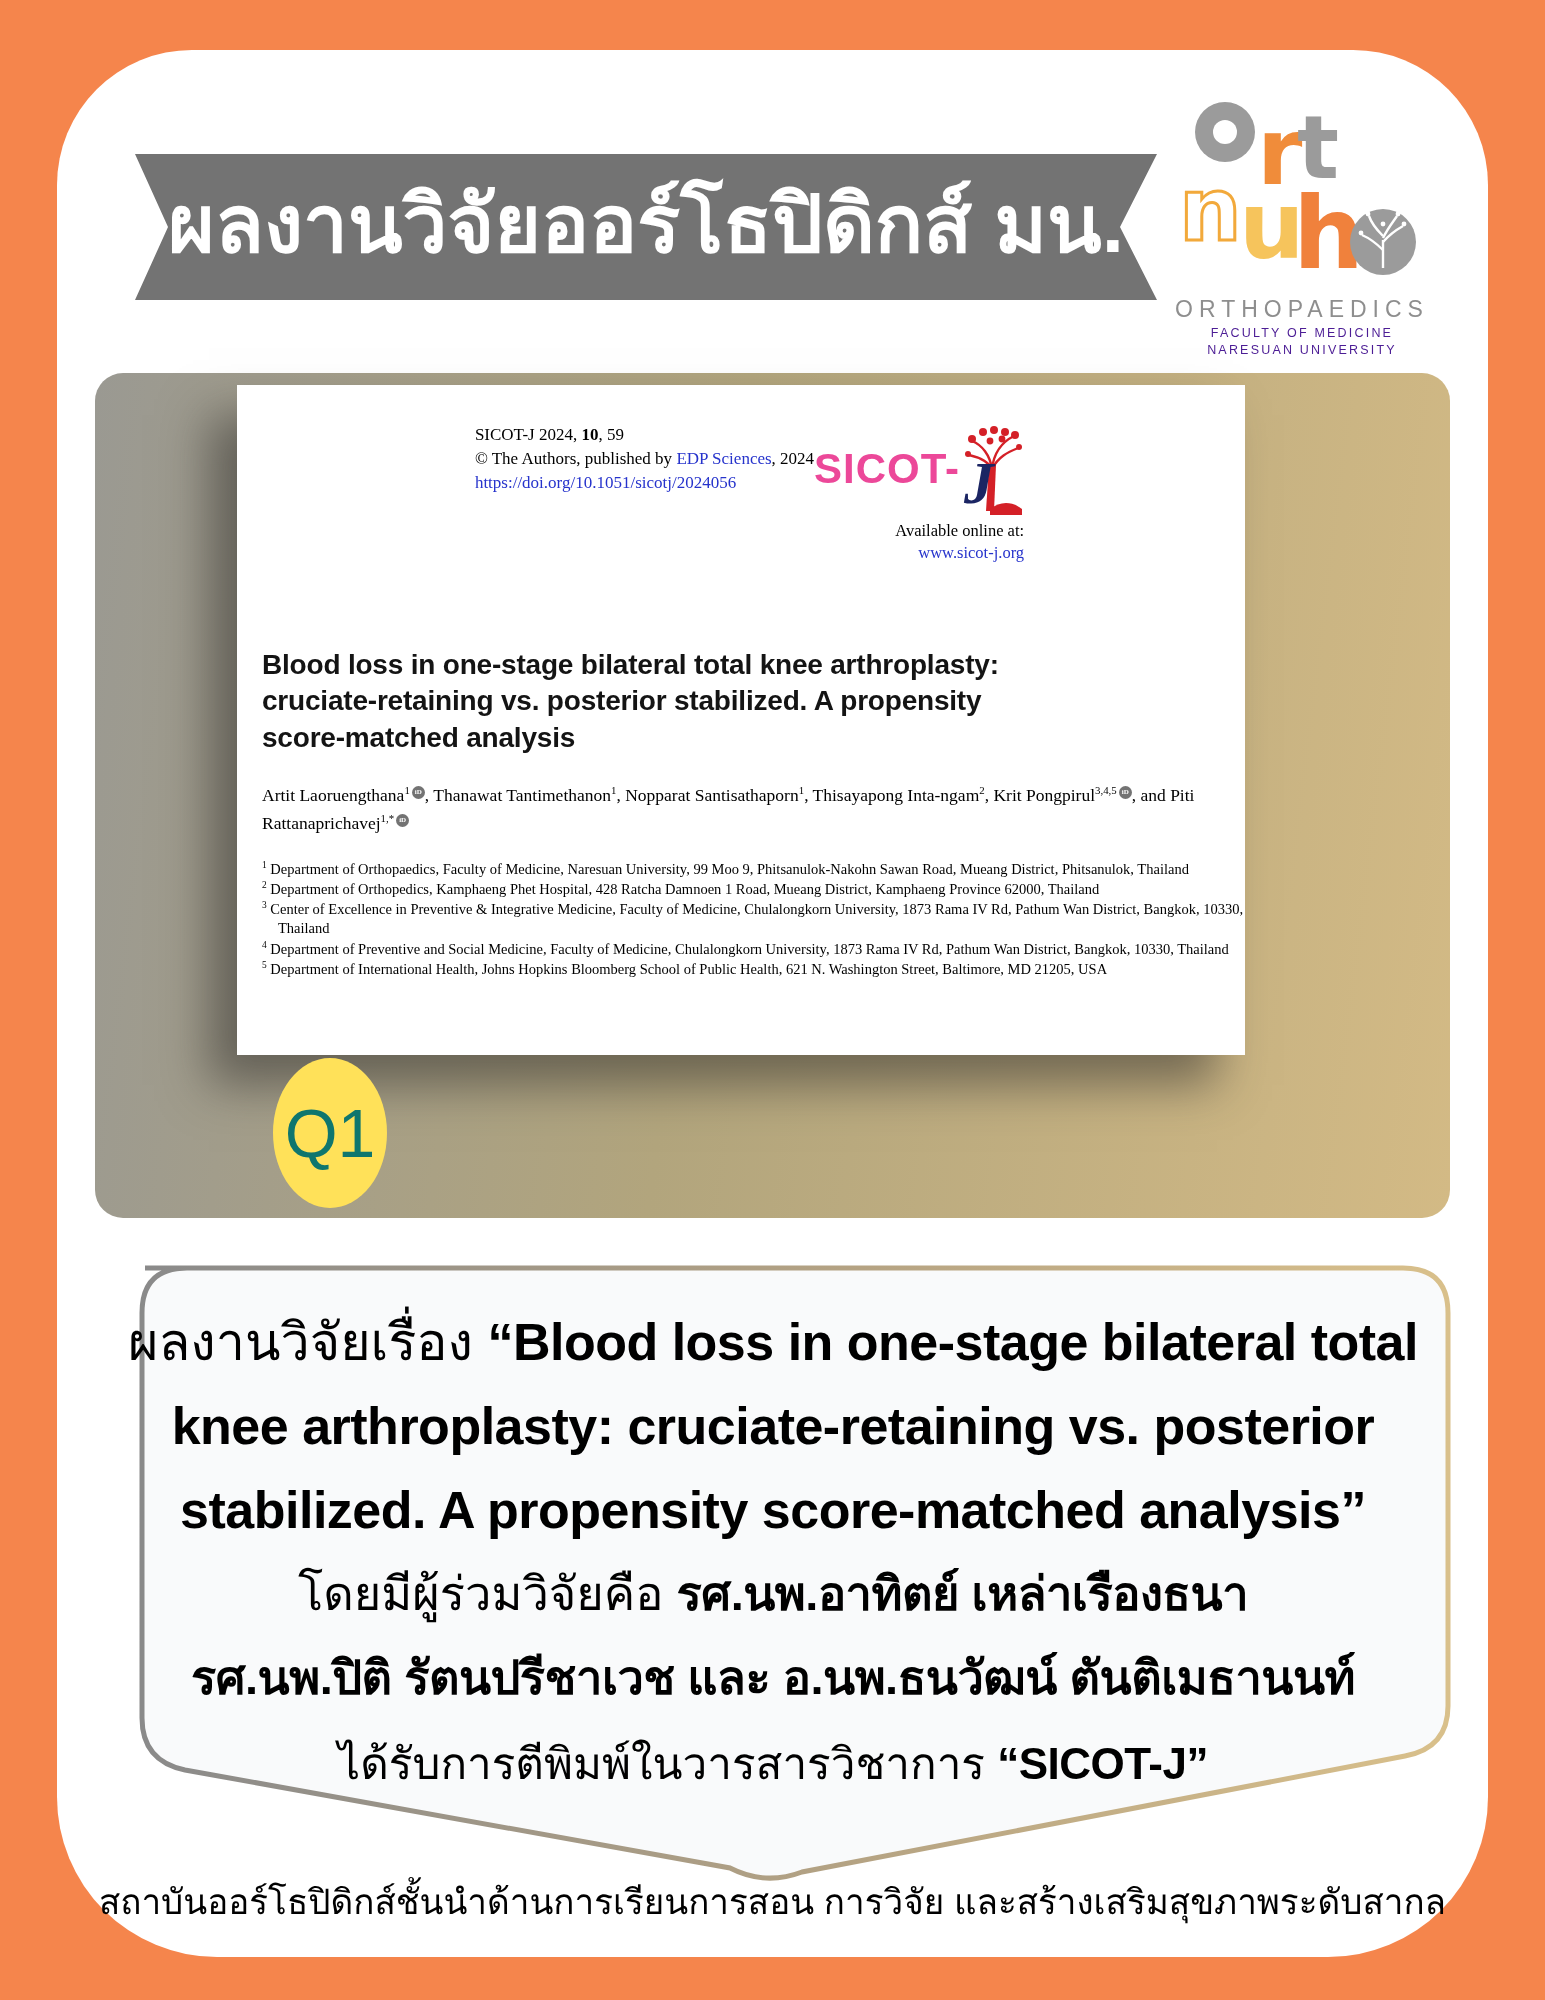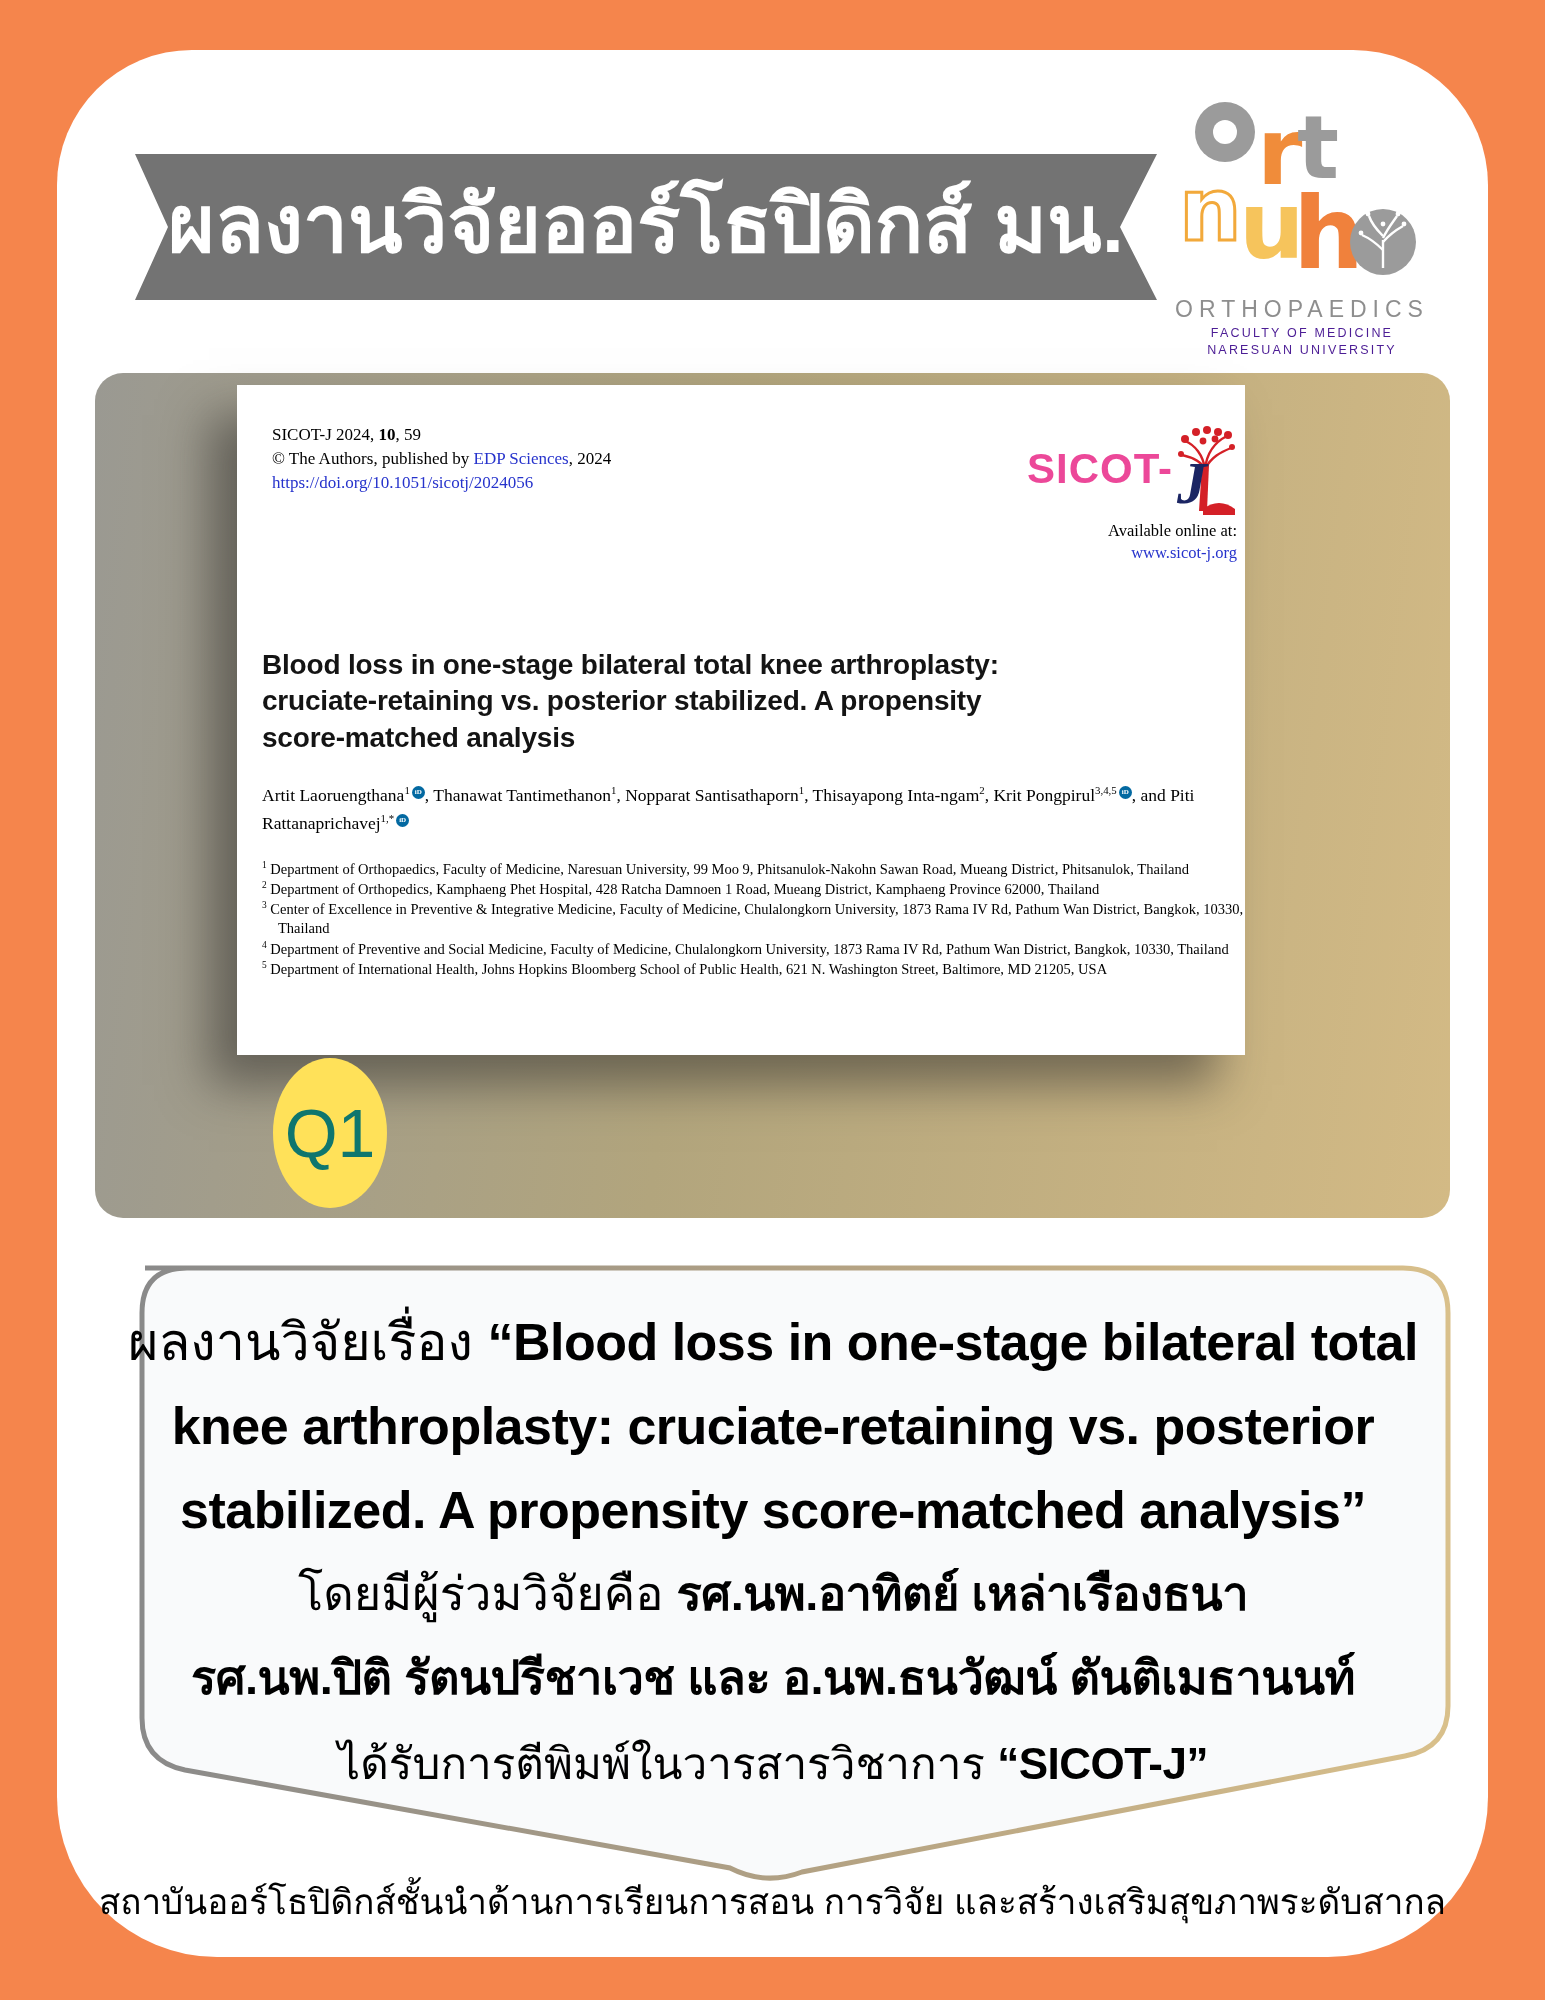--- a/index.html
+++ b/index.html
@@ -19,39 +19,39 @@
   .logo-name{color:#8e8e8e;font-size:23px;letter-spacing:6px;margin-top:0;font-weight:500;}
   .logo-sub{color:#4c1d95;font-size:12.5px;letter-spacing:2.2px;margin-top:3px;}
 
   
   .panel{position:absolute;left:95px;top:373px;width:1355px;height:845px;border-radius:28px;
          background:linear-gradient(97deg,#9a9992 0%,#b2a57d 45%,#d3ba85 100%);}
 
   
   .paper{position:absolute;left:237px;top:385px;width:1008px;height:670px;background:#ffffff;
          box-shadow:-28px 30px 45px rgba(50,48,45,.55);}
-  .paper-head{display:flex;justify-content:space-between;padding:38px 8px 0 35px;border-radius:8px;}
+  .paper-head{display:flex;justify-content:center;padding:38px 8px 0 25px;border-radius:8px;}
   .cite{font-family:"Liberation Serif",serif;font-size:17px;line-height:1.42;color:#000;}
   .link{color:#2633cc;text-decoration:none;}
   .journal{text-align:right;}
   .journal-row{display:flex;align-items:center;justify-content:flex-end;}
   .sicot-word{font-size:42px;font-weight:bold;color:#ec4899;line-height:1;letter-spacing:1px;}
   .available{font-family:"Liberation Serif",serif;font-size:16.5px;color:#000;margin-top:6px;}
   .journal-url{font-family:"Liberation Serif",serif;font-size:16.5px;margin-top:2px;}
   .bar{position:absolute;left:25px;right:3px;top:178px;height:34px;background:#20255a;color:#fff;
        display:flex;justify-content:space-between;align-items:center;padding:0 14px;
        font-family:"Liberation Serif",serif;}
   .bar-left,.bar-right{font-variant:small-caps;font-size:17.5px;letter-spacing:.6px;}
   .bar-right{display:flex;align-items:center;gap:5px;}
   .paper-title{position:absolute;left:25px;top:262px;width:800px;font-size:28px;font-weight:bold;
                line-height:1.3;color:#141414;letter-spacing:-.2px;}
   .authors{position:absolute;left:25px;top:396px;width:980px;font-family:"Liberation Serif",serif;
            font-size:17.5px;line-height:1.6;color:#000;}
   .authors sup{font-size:.62em;}
-  .orcid{display:inline-flex;width:13px;height:13px;border-radius:50%;background:#0369a1;color:#fff;
+  .orcid{display:inline-flex;width:13px;height:13px;border-radius:50%;background:#737373;color:#fff;
          font-size:7px;font-weight:bold;align-items:center;justify-content:center;
          vertical-align:super;margin-left:2px;}
   .affils{position:absolute;left:25px;top:474px;width:988px;font-family:"Liberation Serif",serif;
           font-size:14.5px;line-height:1.33;color:#000;}
   .affil{padding-left:16px;text-indent:-16px;}
   .affil sup{font-size:.65em;}
 
   
   .q1-badge{position:absolute;left:273px;top:1058px;width:114px;height:150px;border-radius:50%;
             background:#ffe159;display:flex;align-items:center;justify-content:center;

